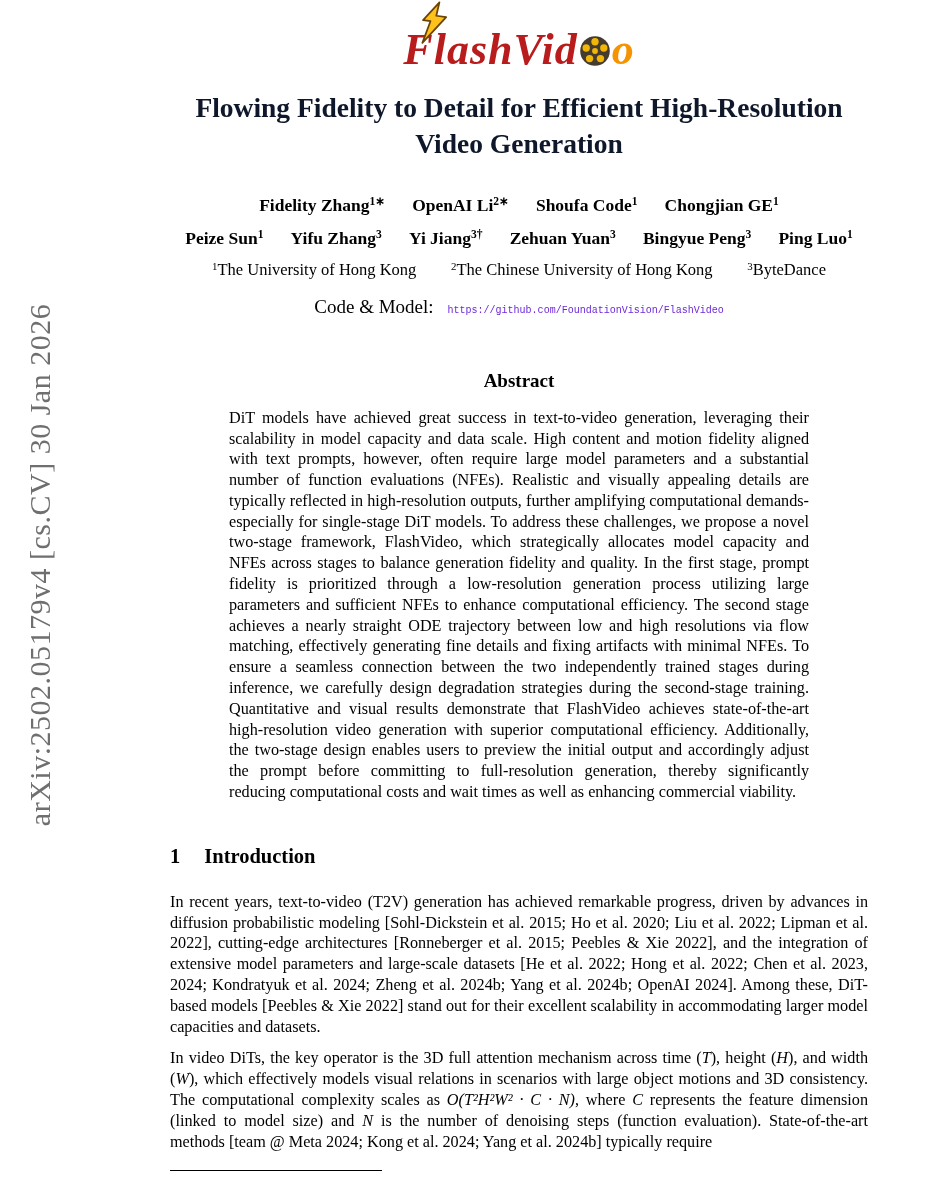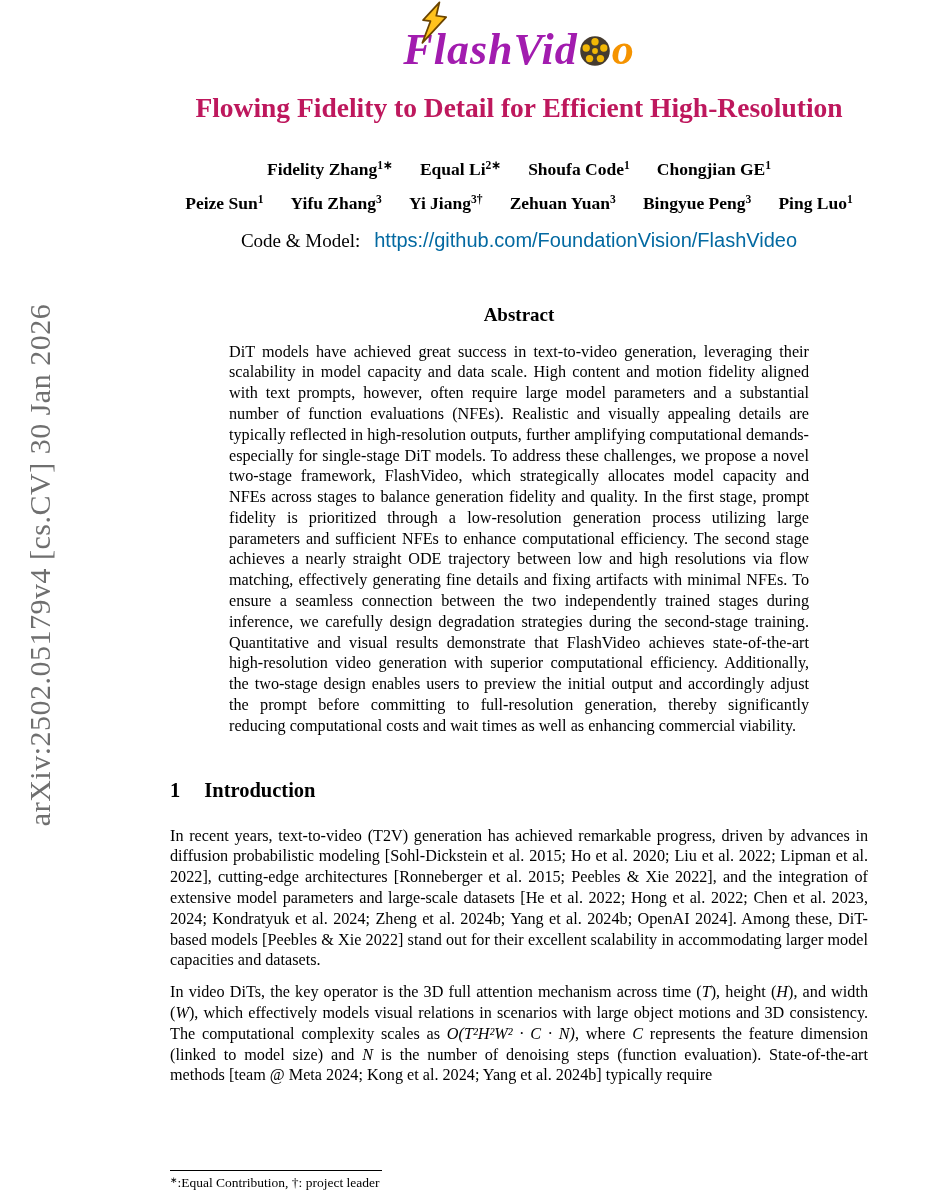--- a/index.html
+++ b/index.html
@@ -18,41 +18,41 @@
   }
 
   .content { position:absolute; left:170px; top:0; width:698px; }
 
   
   .logo-area { text-align:center; margin-top:10px; height:66px; }
   .logo-wrap { position:relative; display:inline-block; padding-top:14px; }
   .bolt { position:absolute; left:16px; top:-10px; width:30px; height:46px; z-index:3; }
   .logo-text {
     font-family:"Liberation Serif", serif; font-style:italic; font-weight:bold;
-    font-size:44px; color:#a21caf; letter-spacing:1px; position:relative; z-index:2;
+    font-size:44px; color:#b91c1c; letter-spacing:1px; position:relative; z-index:2;
   }
   .logo-o { color:#F59300; }
   .reel { width:32px; height:32px; vertical-align:-3px; margin:0 1px; }
 
   
   .title {
     margin-top:14px; text-align:center; font-weight:bold;
-    font-size:27.5px; line-height:1.3; color:#be185d;
+    font-size:27.5px; line-height:1.3; color:#0f172a;
   }
 
   
   .authors-row { text-align:center; font-weight:bold; font-size:17.5px; }
   .authors-row.r1 { margin-top:32px; }
   .authors-row.r2 { margin-top:13px; }
   .affil-row { text-align:center; font-size:16.5px; margin-top:11px; }
   .code-row { text-align:center; margin-top:15px; }
   .code-label { font-size:19px; margin-right:14px; }
   .code-url {
-    font-family:Liberation Sans, sans-serif; font-size:20px;
-    color:#0369a1; cursor:pointer;
+    font-family:Liberation Mono, monospace; font-size:10px;
+    color:#6d28d9; cursor:pointer;
   }
 
   
   .abstract-heading { text-align:center; font-weight:bold; font-size:19px; margin-top:52px; }
   .abstract-body {
     width:580px; margin:16px auto 0; text-align:justify;
     font-size:16.2px; line-height:20.8px;
   }
 
   
@@ -95,37 +95,38 @@
         <circle cx="31" cy="16.2" r="4.6" fill="#F2B705"></circle>
         <circle cx="26.8" cy="29.5" r="4.6" fill="#F2B705"></circle>
         <circle cx="13.2" cy="29.5" r="4.6" fill="#F2B705"></circle>
         <circle cx="9" cy="16.2" r="4.6" fill="#F2B705"></circle>
       </svg><span class="logo-text logo-o">o</span>
     </span>
   </div>
 
   <h1 class="title">
     <span>Flowing Fidelity to Detail for Efficient High-Resolution</span><br>
+    <span>Video Generation</span>
   </h1>
 
-  <div class="authors-row r1"><span>Fidelity Zhang</span><span class="seg-sup">1∗</span><span class="seg-gap"></span><span>Equal Li</span><span class="seg-sup">2∗</span><span class="seg-gap"></span><span>Shoufa Code</span><span class="seg-sup">1</span><span class="seg-gap"></span><span>Chongjian GE</span><span class="seg-sup">1</span></div>
+  <div class="authors-row r1"><span>Fidelity Zhang</span><span class="seg-sup">1∗</span><span class="seg-gap"></span><span>OpenAI Li</span><span class="seg-sup">2∗</span><span class="seg-gap"></span><span>Shoufa Code</span><span class="seg-sup">1</span><span class="seg-gap"></span><span>Chongjian GE</span><span class="seg-sup">1</span></div>
   <div class="authors-row r2"><span>Peize Sun</span><span class="seg-sup">1</span><span class="seg-gap"></span><span>Yifu Zhang</span><span class="seg-sup">3</span><span class="seg-gap"></span><span>Yi Jiang</span><span class="seg-sup">3†</span><span class="seg-gap"></span><span>Zehuan Yuan</span><span class="seg-sup">3</span><span class="seg-gap"></span><span>Bingyue Peng</span><span class="seg-sup">3</span><span class="seg-gap"></span><span>Ping Luo</span><span class="seg-sup">1</span></div>
+  <div class="affil-row"><span class="seg-sup">1</span><span>The University of Hong Kong</span><span class="seg-gap"></span><span class="seg-sup">2</span><span>The Chinese University of Hong Kong</span><span class="seg-gap"></span><span class="seg-sup">3</span><span>ByteDance</span></div>
 
   <div class="code-row">
     <span class="code-label">Code &amp; Model:</span><span class="code-url">https://github.com/FoundationVision/FlashVideo</span>
   </div>
 
   <h2 class="abstract-heading">Abstract</h2>
   <p class="abstract-body">DiT models have achieved great success in text-to-video generation, leveraging their scalability in model capacity and data scale. High content and motion fidelity aligned with text prompts, however, often require large model parameters and a substantial number of function evaluations (NFEs). Realistic and visually appealing details are typically reflected in high-resolution outputs, further amplifying computational demands-especially for single-stage DiT models. To address these challenges, we propose a novel two-stage framework, FlashVideo, which strategically allocates model capacity and NFEs across stages to balance generation fidelity and quality. In the first stage, prompt fidelity is prioritized through a low-resolution generation process utilizing large parameters and sufficient NFEs to enhance computational efficiency. The second stage achieves a nearly straight ODE trajectory between low and high resolutions via flow matching, effectively generating fine details and fixing artifacts with minimal NFEs. To ensure a seamless connection between the two independently trained stages during inference, we carefully design degradation strategies during the second-stage training. Quantitative and visual results demonstrate that FlashVideo achieves state-of-the-art high-resolution video generation with superior computational efficiency. Additionally, the two-stage design enables users to preview the initial output and accordingly adjust the prompt before committing to full-resolution generation, thereby significantly reducing computational costs and wait times as well as enhancing commercial viability.</p>
 
   <h2 class="section-heading">
     <span>1</span><span class="sec-gap"></span><span>Introduction</span>
   </h2>
 
   <p class="body-par"><span>In recent years, text-to-video (T2V) generation has achieved remarkable progress, driven by advances in diffusion probabilistic modeling [</span><span class="seg-link">Sohl-Dickstein et al. 2015</span><span>; </span><span class="seg-link">Ho et al. 2020</span><span>; </span><span class="seg-link">Liu et al. 2022</span><span>; </span><span class="seg-link">Lipman et al. 2022</span><span>], cutting-edge architectures [</span><span class="seg-link">Ronneberger et al. 2015</span><span>; </span><span class="seg-link">Peebles &amp; Xie 2022</span><span>], and the integration of extensive model parameters and large-scale datasets [</span><span class="seg-link">He et al. 2022</span><span>; </span><span class="seg-link">Hong et al. 2022</span><span>; </span><span class="seg-link">Chen et al. 2023</span><span>, </span><span class="seg-link">2024</span><span>; </span><span class="seg-link">Kondratyuk et al. 2024</span><span>; </span><span class="seg-link">Zheng et al. 2024b</span><span>; </span><span class="seg-link">Yang et al. 2024b</span><span>; </span><span class="seg-link">OpenAI 2024</span><span>]. Among these, DiT-based models [</span><span class="seg-link">Peebles &amp; Xie 2022</span><span>] stand out for their excellent scalability in accommodating larger model capacities and datasets.</span></p>
   <p class="body-par"><span>In video DiTs, the key operator is the 3D full attention mechanism across time (</span><span class="seg-i">T</span><span>), height (</span><span class="seg-i">H</span><span>), and width (</span><span class="seg-i">W</span><span>), which effectively models visual relations in scenarios with large object motions and 3D consistency. The computational complexity scales as </span><span class="seg-math">O(T²H²W² · C · N)</span><span>, where </span><span class="seg-i">C</span><span> represents the feature dimension (linked to model size) and </span><span class="seg-i">N</span><span> is the number of denoising steps (function evaluation). State-of-the-art methods [</span><span class="seg-link">team @ Meta 2024</span><span>; </span><span class="seg-link">Kong et al. 2024</span><span>; </span><span class="seg-link">Yang et al. 2024b</span><span>] typically require</span></p>
 
 </div>
 
 <div class="footnote">
   <div class="footnote-rule"></div>
-  <div class="footnote-text"><span class="seg-sup">∗</span><span>:Equal Contribution, †: project leader</span></div>
 </div>
 
 </body></html>

